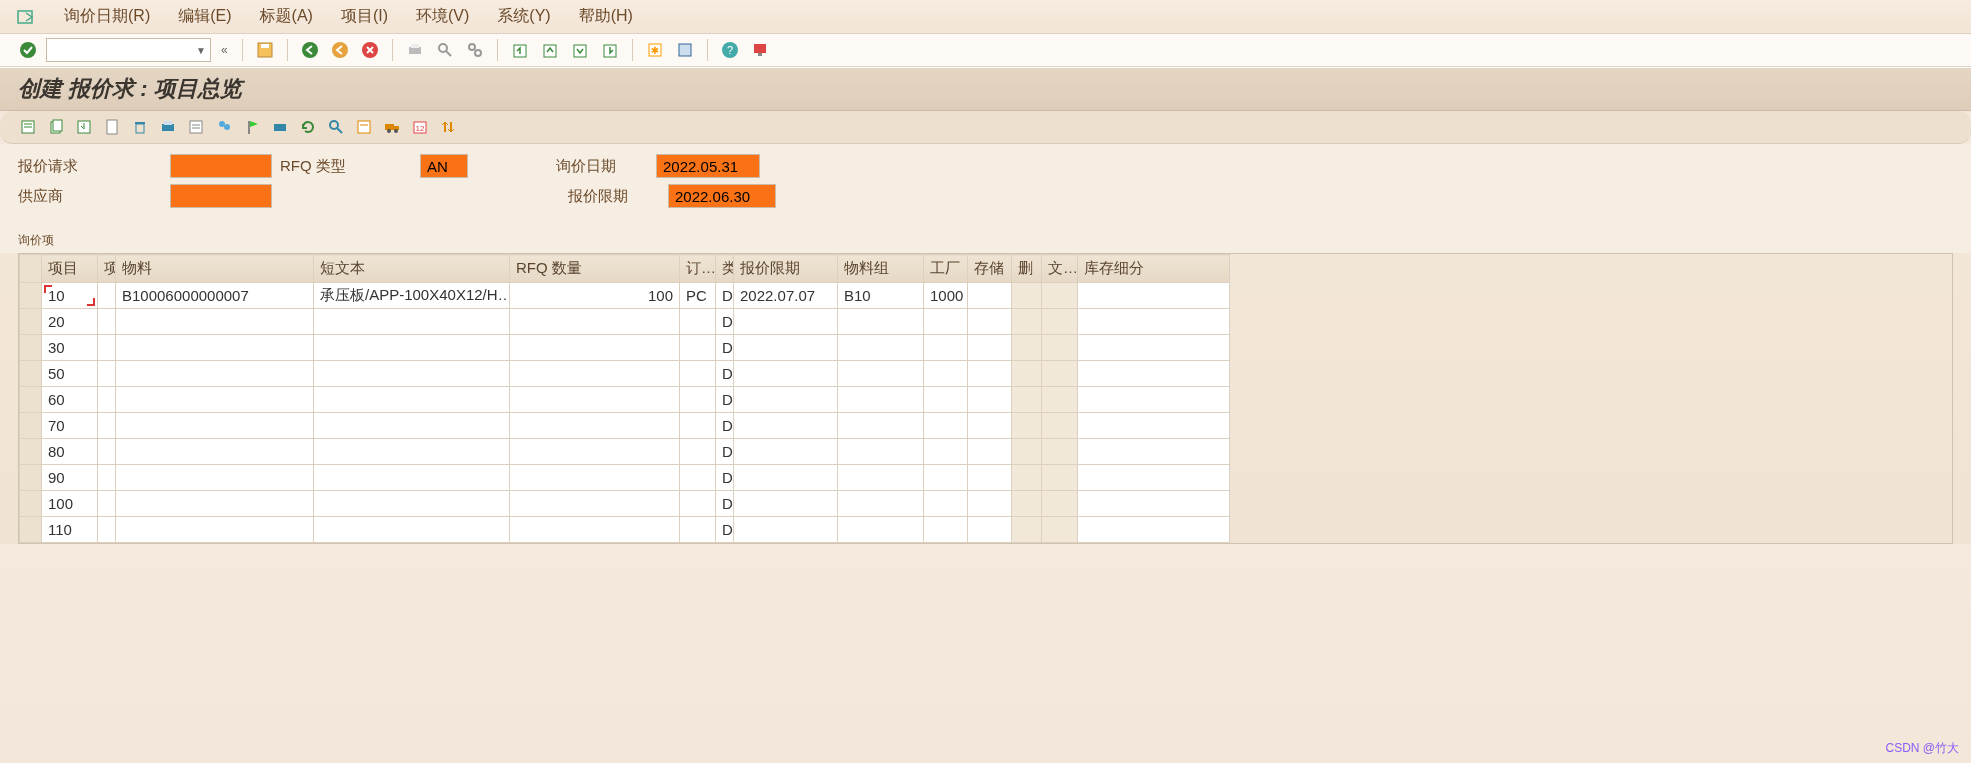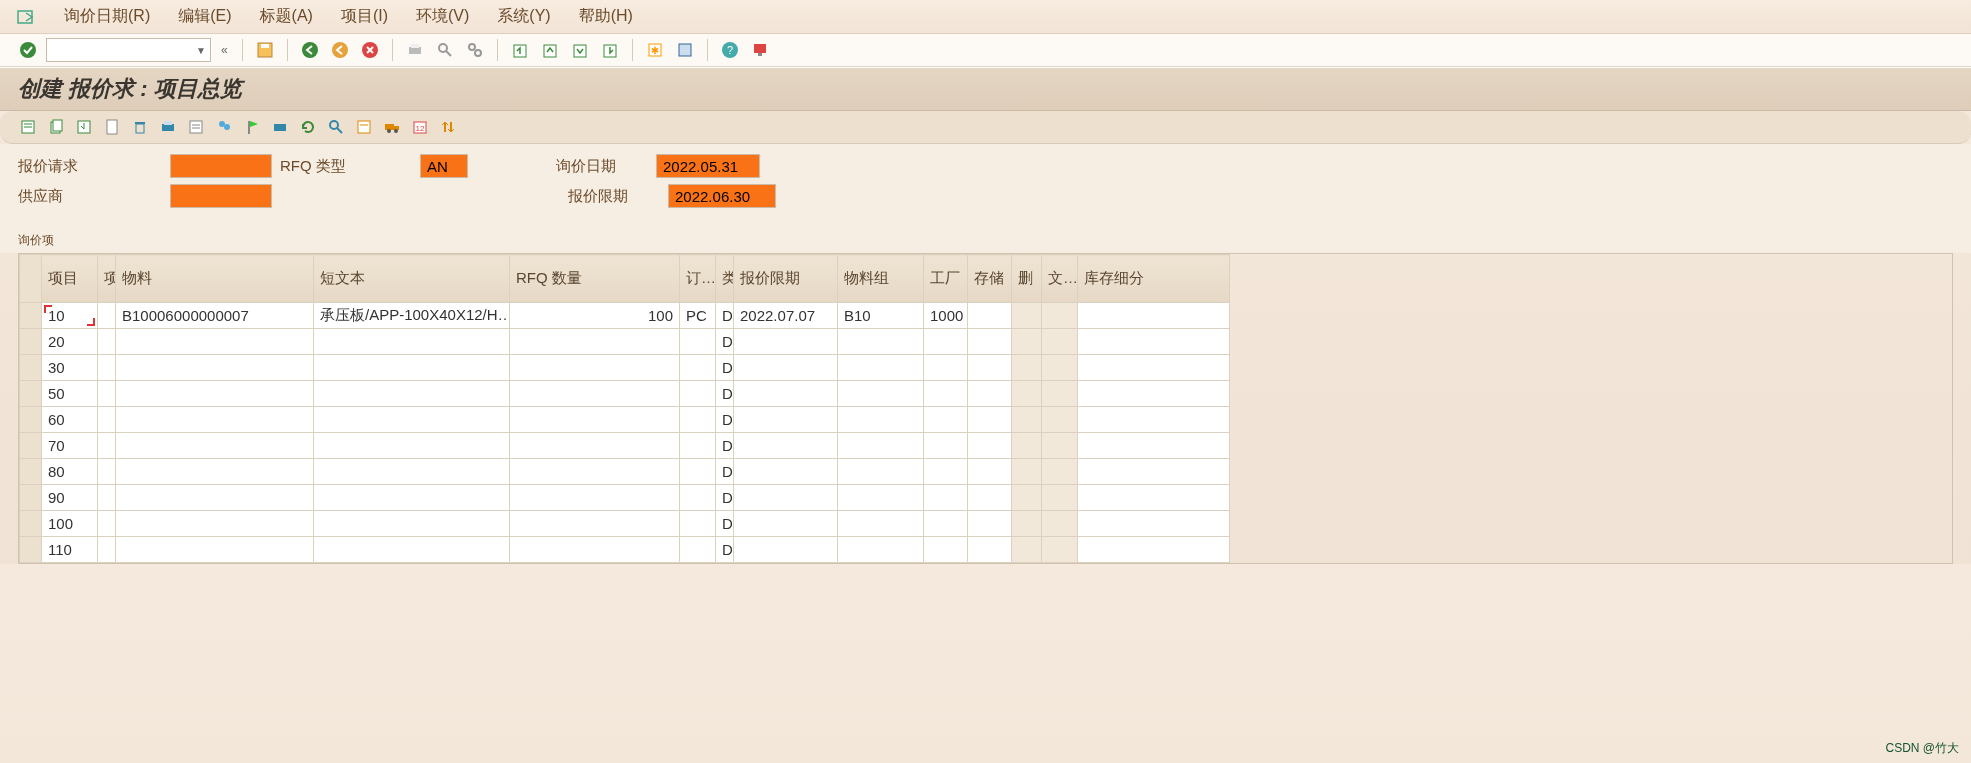--- a/index.html
+++ b/index.html
@@ -26,32 +26,32 @@
     .field-group { display: flex; align-items: center; }
     .field-label { font-size: 15px; color: #6b4a2a; }
     .field-input { height: 24px; border: 1px solid #c9bba8; background: #fff; padding: 2px 6px; font-size: 15px; }
     .field-input.editable { background: #f97316; }
     
     .section-label { padding: 14px 18px 4px; color: #6b4a2a; font-size: 12px; background: #f7eee3; }
     
     .grid-wrap { margin: 0 18px; border: 1px solid #cfc2ae; }
     .grid { border-collapse: collapse; width: 1210px; table-layout: fixed; }
     .grid th, .grid td { border: 1px solid #dcd1c0; height: 26px; font-size: 15px; padding: 0; overflow: hidden; white-space: nowrap; text-overflow: clip; }
-    .grid th { background: linear-gradient(#efe4d4, #e6d8c5); font-weight: normal; color: #5a4630; text-align: left; padding: 14px 6px; position: relative; }
+    .grid th { background: linear-gradient(#efe4d4, #e6d8c5); font-weight: normal; color: #5a4630; text-align: left; padding: 4px 6px; position: relative; }
     .grid td { background: #fff; padding: 2px 6px; }
     .grid td.numcell { text-align: right; }
     .grid td.shade { background: #f2e8da; }
     .grid .rowsel { width: 20px; background: #ece0cf !important; }
     .grid tr.first-data .item-cell { position: relative; }
     .grid tr.first-data .item-cell::before,
     .grid tr.first-data .item-cell::after { content:""; position:absolute; width:6px; height:6px; border:2px solid #d33; }
     .grid tr.first-data .item-cell::before { top:2px; left:2px; border-right:none; border-bottom:none; }
     .grid tr.first-data .item-cell::after { bottom:2px; right:2px; border-left:none; border-top:none; }
     
-    .watermark { position: fixed; right: 12px; bottom: 6px; font-size: 12px; color: #14532d; }
+    .watermark { position: fixed; right: 12px; bottom: 6px; font-size: 12px; color: #8b5cf6; }
     
     svg { display: block; }
   </style>
 </head>
 <body>
 
 <div class="menubar">
   <span class="menu-icon">
     <svg width="18" height="18" viewBox="0 0 18 18">
         <rect x="1" y="3" width="14" height="12" fill="none" stroke="#4a8" stroke-width="1.5"></rect>

